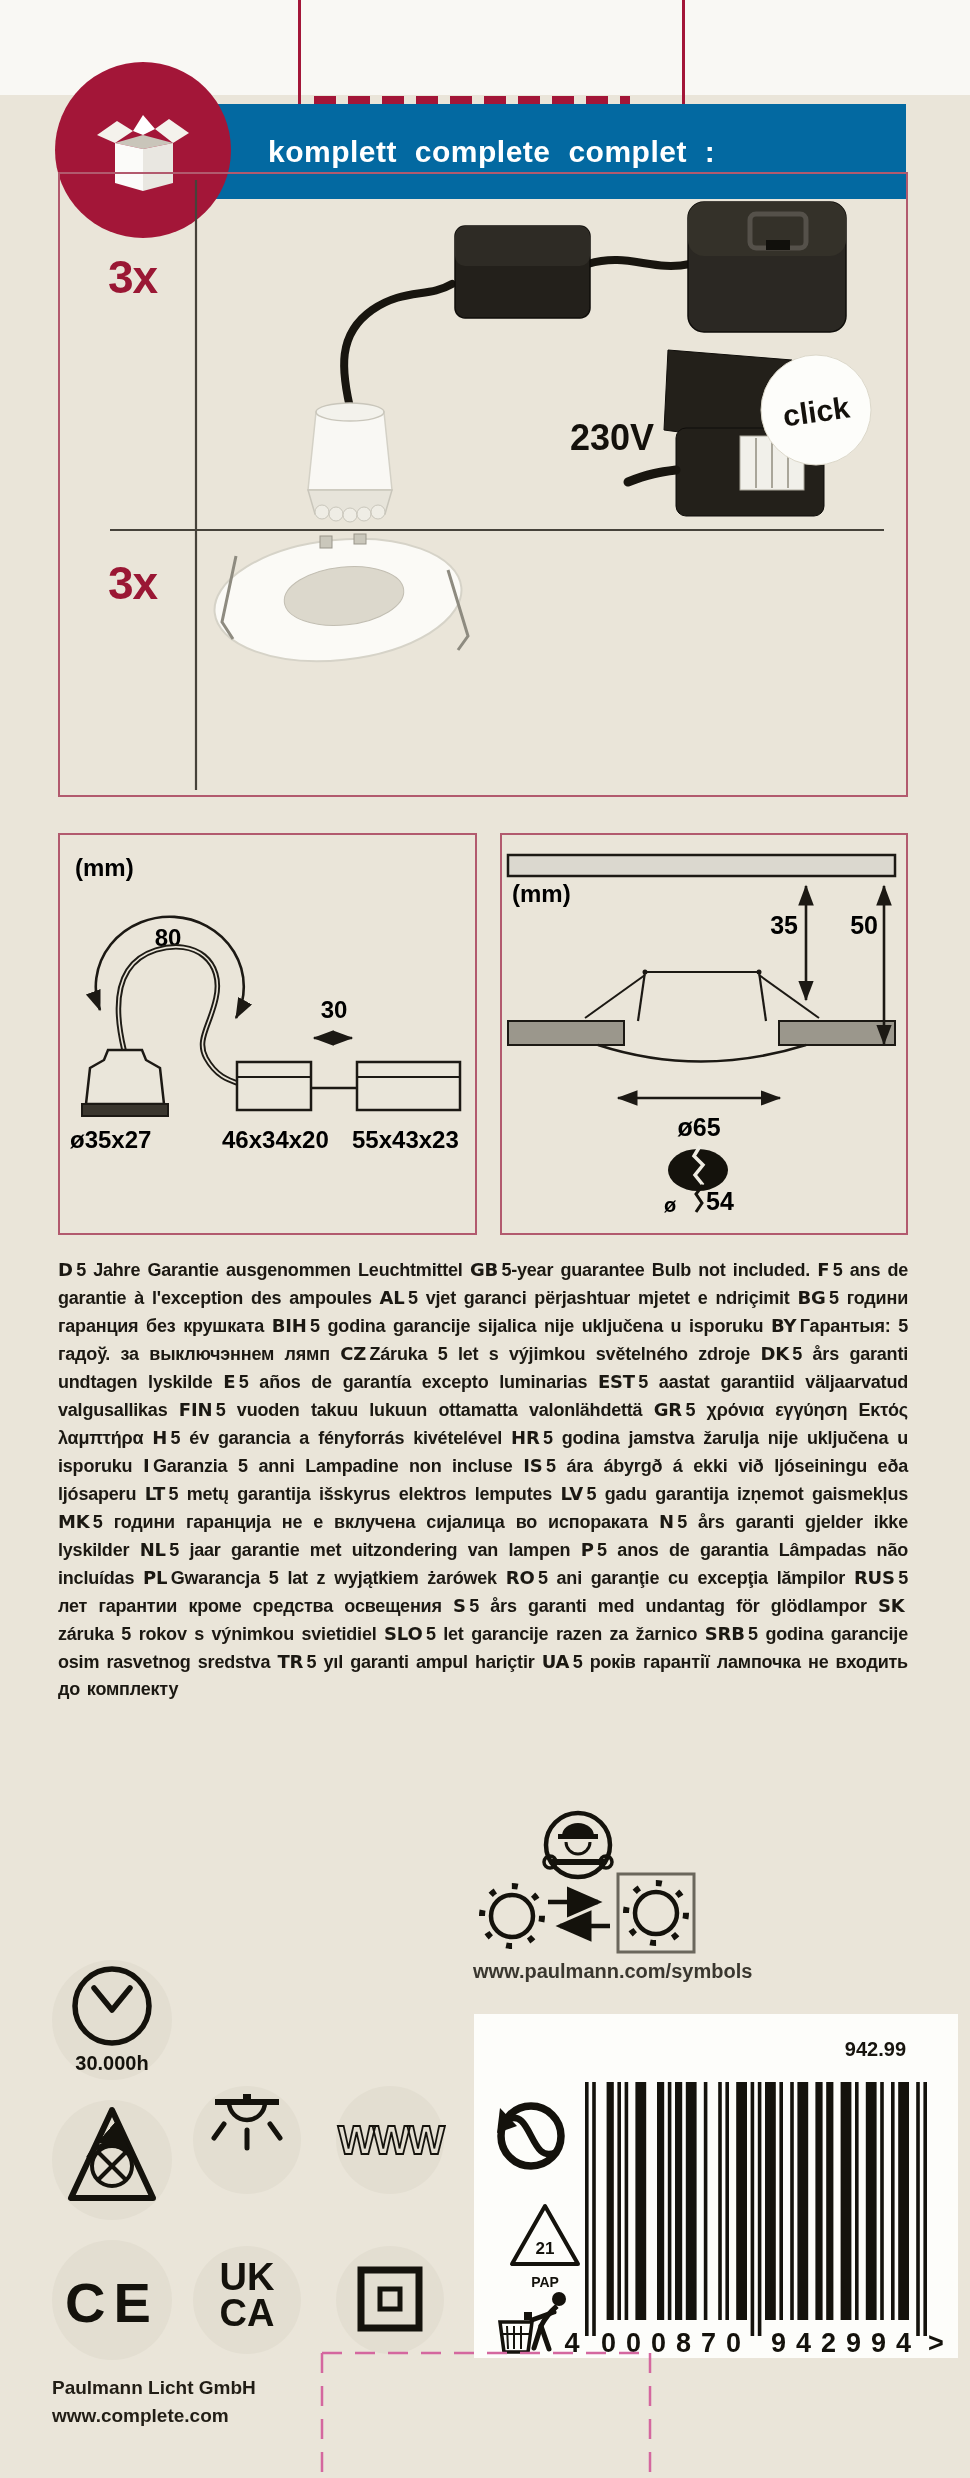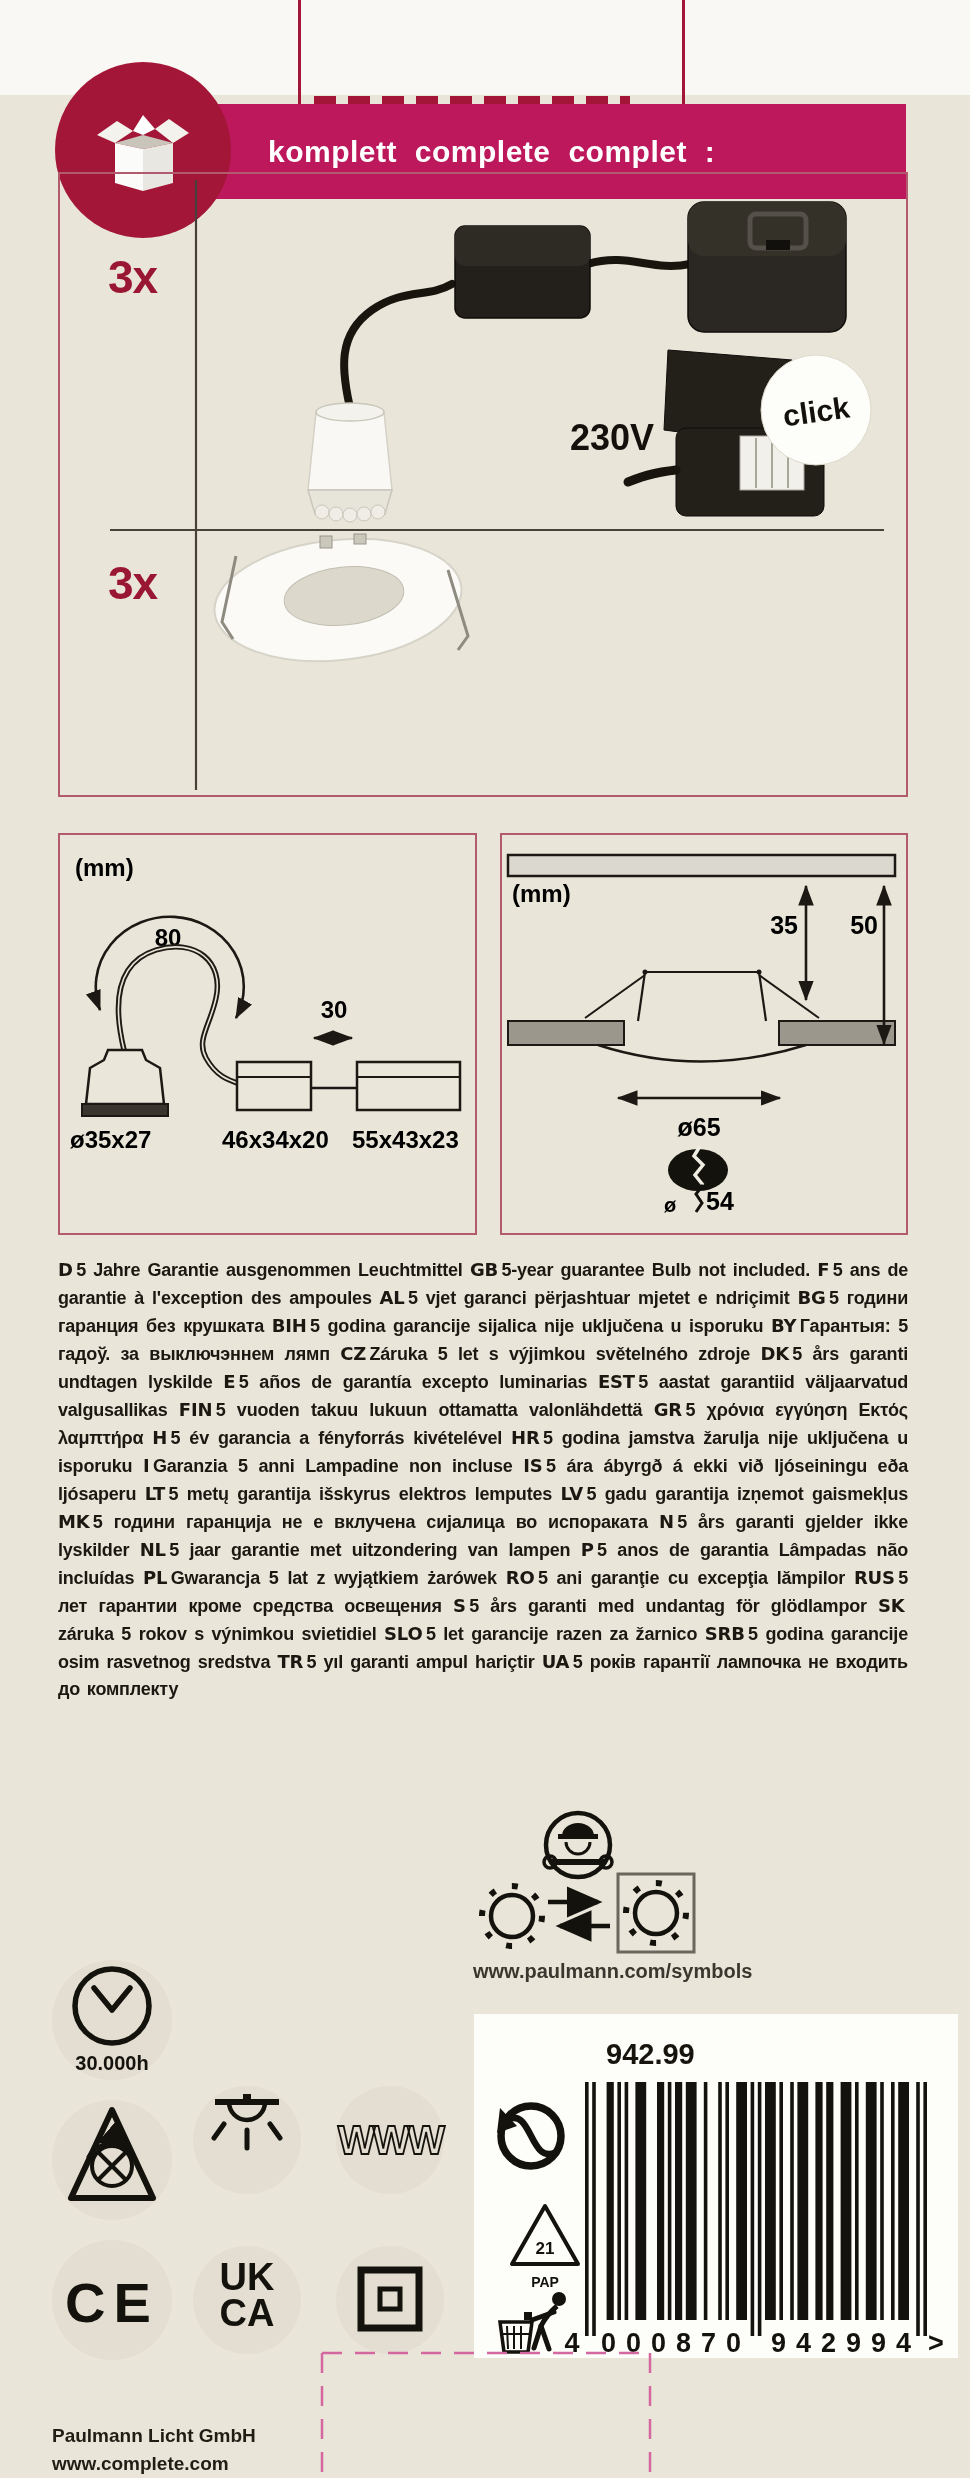--- a/index.html
+++ b/index.html
@@ -3,33 +3,33 @@
 <meta charset="utf-8">
 <style>
   html,body{margin:0;padding:0;background:#d8d4c8;}
   .page{position:relative;width:970px;height:2478px;background:#eae5d9;overflow:hidden;
         font-family:"Liberation Sans",sans-serif;color:#17140e;}
   .abs{position:absolute;}
   .topstrip{left:0;top:0;width:970px;height:95px;background:#f9f8f4;}
   .redline{top:0;width:3px;height:106px;background:#a31638;}
   .perf{left:314px;top:96px;width:316px;height:8px;
         background:repeating-linear-gradient(90deg,#a31638 0 22px,transparent 22px 34px);}
-  .bar{left:200px;top:104px;width:706px;height:95px;background:#be185d;}
+  .bar{left:200px;top:104px;width:706px;height:95px;background:#0369a1;}
   .bar .t{position:absolute;left:68px;top:0;line-height:95px;color:#fff;font-weight:bold;
           font-size:30px;letter-spacing:.5px;word-spacing:9px;white-space:nowrap;}
   .circle{left:55px;top:62px;width:176px;height:176px;border-radius:50%;background:#a31638;}
   .pbox{border:2px solid #b25a6e;}
   .qty{font-size:46px;font-weight:bold;color:#9a1734;letter-spacing:-1px;}
   .guarantee{left:58px;top:1256px;width:850px;font-size:18px;font-weight:bold;line-height:27px;
              letter-spacing:-0.2px;word-spacing:2px;text-align:justify;color:#1b1812;}
   .guarantee b.cc{font-family:"DejaVu Sans",sans-serif;}
   .symurl{left:473px;top:1960px;width:320px;font-size:20px;font-weight:bold;color:#3a372f;}
   .panel{left:474px;top:2014px;width:484px;height:344px;background:#fdfdfa;}
-  .itemno{left:606px;top:2038px;width:300px;text-align:left;font-size:29px;font-weight:bold;}
-  .footer{left:52px;top:2374px;font-size:19px;font-weight:bold;line-height:28px;color:#211d15;margin-top:48px;}
+  .itemno{left:606px;top:2038px;width:300px;text-align:right;font-size:20px;font-weight:bold;}
+  .footer{left:52px;top:2374px;font-size:19px;font-weight:bold;line-height:28px;color:#211d15;}
   svg{position:absolute;overflow:visible;}
   svg text{font-family:"Liberation Sans",sans-serif;}
 </style>
 </head>
 <body>
 
 <div class="page">
 
   <div class="abs topstrip"></div>
   <div class="abs redline" style="left:298px"></div>

